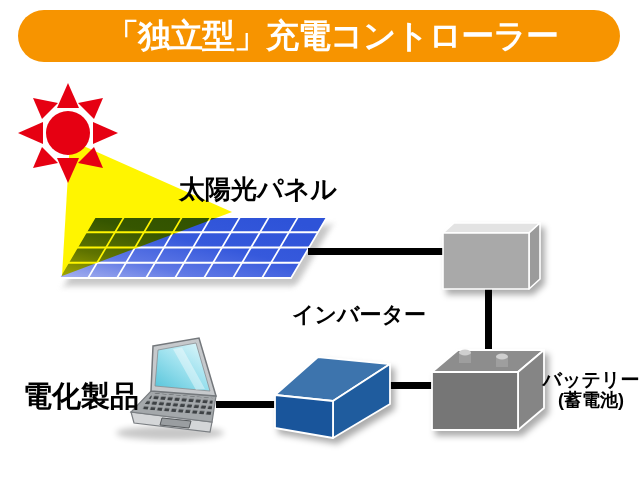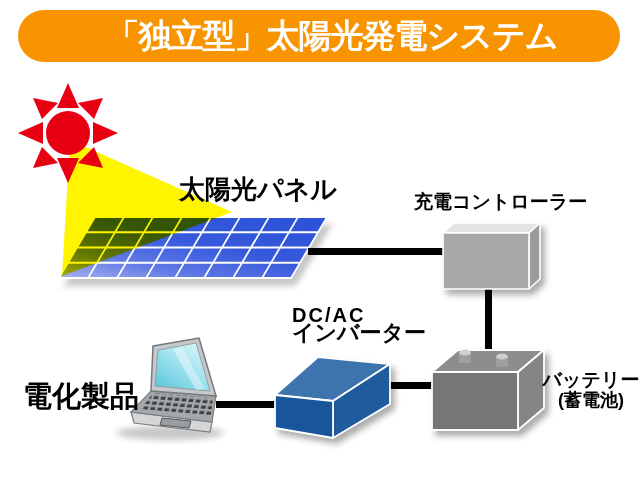--- a/index.html
+++ b/index.html
@@ -29,21 +29,21 @@
   .lbl-appliance{left:23px;top:359px;font-size:29px;margin-top:22px;}
   .shadowed{filter:drop-shadow(4px 5px 3px rgba(0,0,0,0.33));}
   .beam{mix-blend-mode:multiply;}
 </style>
 </head>
 <body>
 
 <div class="stage">
 
   <div class="banner" style="background: rgb(247, 148, 0); color: rgb(255, 255, 255);">
-    <span class="banner-text">「独立型」太陽光発電システム</span>
+    <span class="banner-text">「独立型」充電コントローラー</span>
   </div>
 
   <svg class="diagram" width="640" height="480" viewBox="0 0 640 480">
     <defs>
       <linearGradient id="panelGrad" x1="0%" y1="100%" x2="75%" y2="0%">
         <stop offset="0%" stop-color="#A9B3EF"></stop>
         <stop offset="30%" stop-color="#5F78E5"></stop>
         <stop offset="62%" stop-color="#3659DC"></stop>
         <stop offset="100%" stop-color="#2E53D8"></stop>
       </linearGradient>
@@ -136,23 +136,21 @@
       <polygon points="151,391 216,396 212,422 131,412" fill="#A4A8AB" stroke="#7A7E82" stroke-width="1.2"></polygon>
       <polygon points="153,393 213,398 211,416 141,409" fill="url(#kbd)"></polygon>
       <polygon points="162,418 191,421 189,428 160,425" fill="#9A9EA1" stroke="#55595C" stroke-width="1"></polygon>
       <polygon points="153,346 199,338 216,396 151,391" fill="#C6C9CC" stroke="#74787C" stroke-width="1.5"></polygon>
       <polygon points="158,350 196,343 210,391 155,386" fill="url(#screenGrad)" stroke="#8A8E92" stroke-width="0.8"></polygon>
       <polygon points="173,349 182,347.5 205,389 196,390" fill="#FFFFFF" opacity="0.4"></polygon>
     </g>
   </svg>
 
   <div class="lbl lbl-panel">太陽光パネル</div>
-  <div class="lbl lbl-controller">充電コントローラー</div>
   <div class="lbl lbl-inverter">
-    <div class="l1">DC/AC</div>
     <div class="l2">インバーター</div>
   </div>
   <div class="lbl lbl-battery">
     <div class="l1">バッテリー</div>
     <div class="l2">(蓄電池)</div>
   </div>
   <div class="lbl lbl-appliance">電化製品</div>
 
 </div>
 

